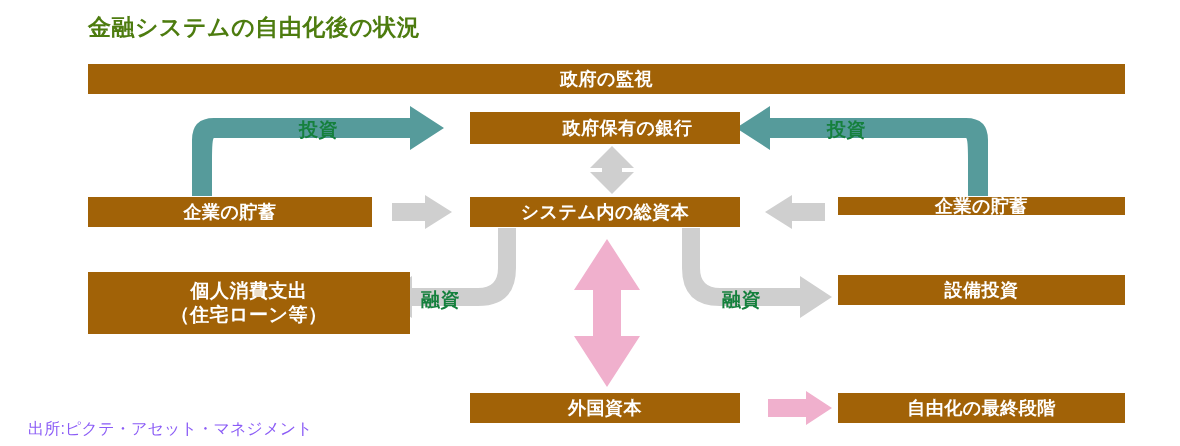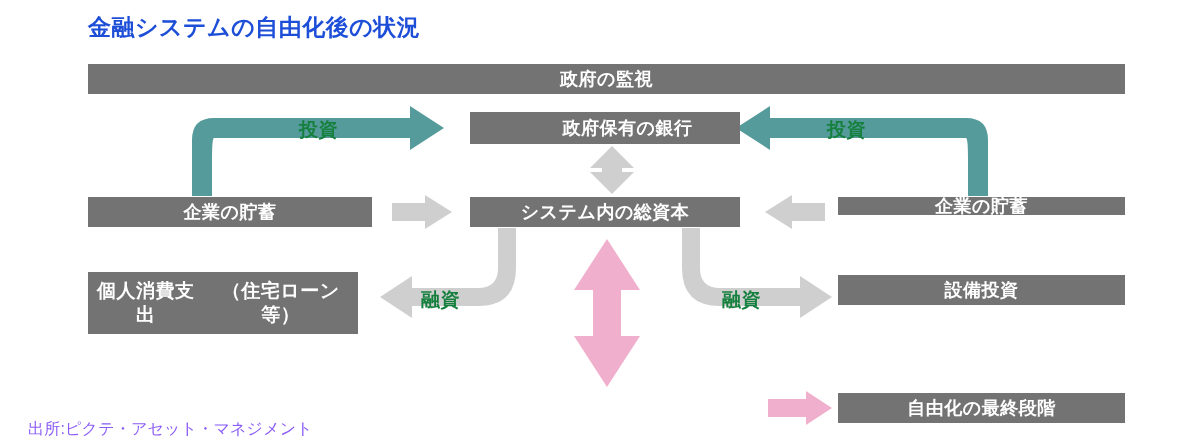--- a/index.html
+++ b/index.html
@@ -19,28 +19,28 @@
     height: 446px;
     background: #ffffff;
   }
 
   .title {
     position: absolute;
     left: 88px;
     top: 12px;
     font-size: 23px;
     font-weight: bold;
-    color: #1d4ed8;
+    color: #4d7c0f;
     letter-spacing: 0.5px;
     white-space: nowrap;
   }
 
   .box {
     position: absolute;
-    background: #737373;
+    background: #a16207;
     color: #ffffff;
     font-weight: bold;
     display: flex;
     align-items: center;
     justify-content: center;
     text-align: center;
     line-height: 1.15;
     font-size: 18px;
     letter-spacing: 0.5px;
     box-sizing: border-box;
@@ -192,29 +192,32 @@
   </div>
 
   <div class="box" style="left:470px; top:197px; width:270px; height:30px;">
     <span>システム内の総資本</span>
   </div>
 
   <div class="box" style="left:838px; top:197px; width:287px; height:18px;">
     <span>企業の貯蓄</span>
   </div>
 
-  <div class="box two-line" style="left:88px; top:272px; width:270px; height:62px; flex-direction:row;">
+  <div class="box two-line" style="left:88px; top:272px; width:322px; height:62px; flex-direction:column;">
     <span>個人消費支出</span>
     <span>（住宅ローン等）</span>
   </div>
 
   <div class="box" style="left:838px; top:275px; width:287px; height:30px;">
     <span>設備投資</span>
   </div>
 
+  <div class="box" style="left:470px; top:393px; width:270px; height:30px;">
+    <span>外国資本</span>
+  </div>
 
   <div class="box" style="left:838px; top:393px; width:287px; height:30px;">
     <span>自由化の最終段階</span>
   </div>
 
   <div class="arrow-label" style="left:299px; top:117px;">投資</div>
 
   <div class="arrow-label" style="left:827px; top:117px;">投資</div>
 
   <div class="arrow-label" style="left:421px; top:287px;">融資</div>

